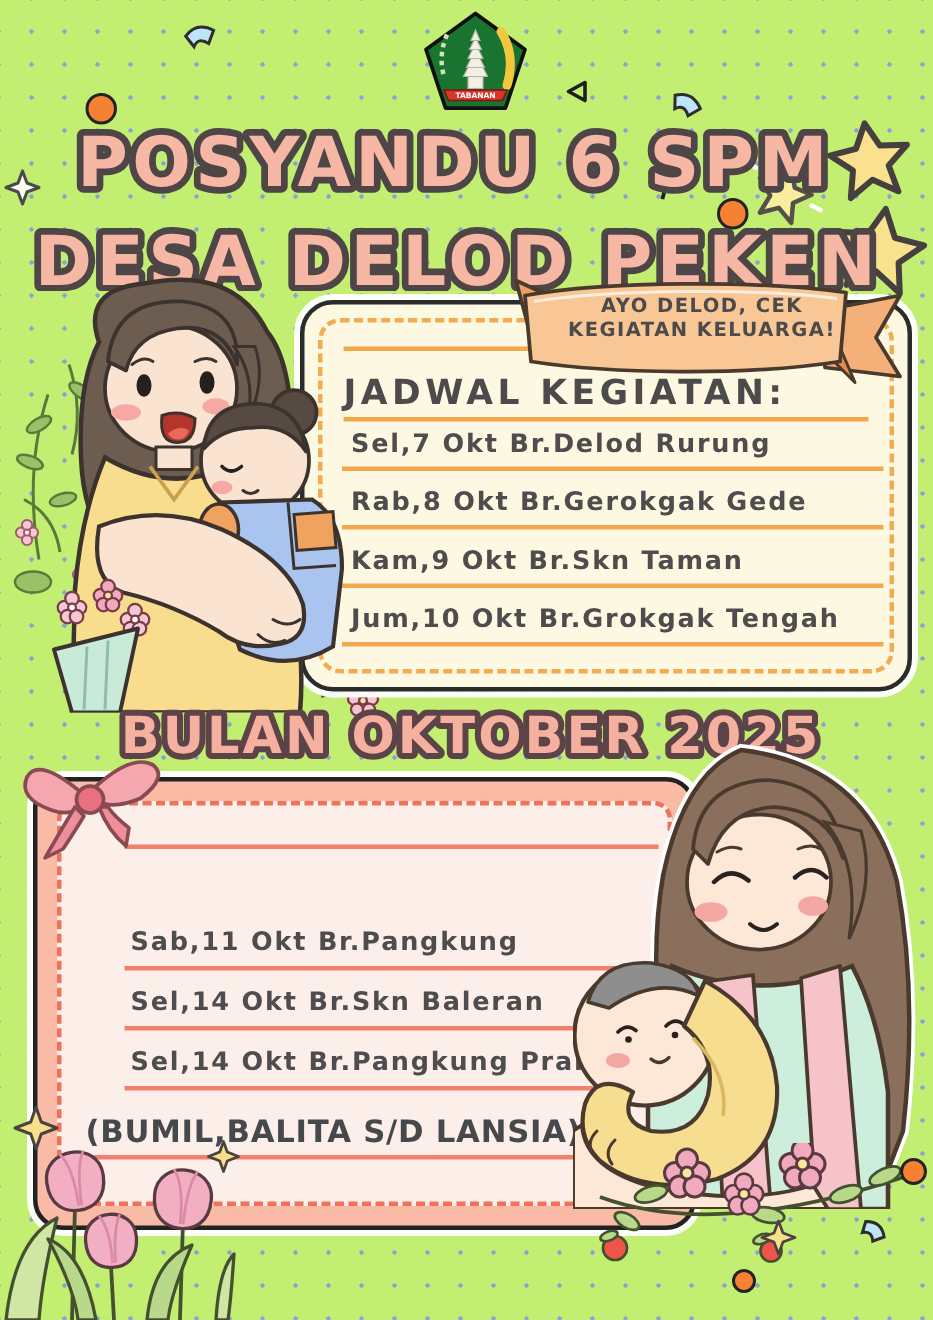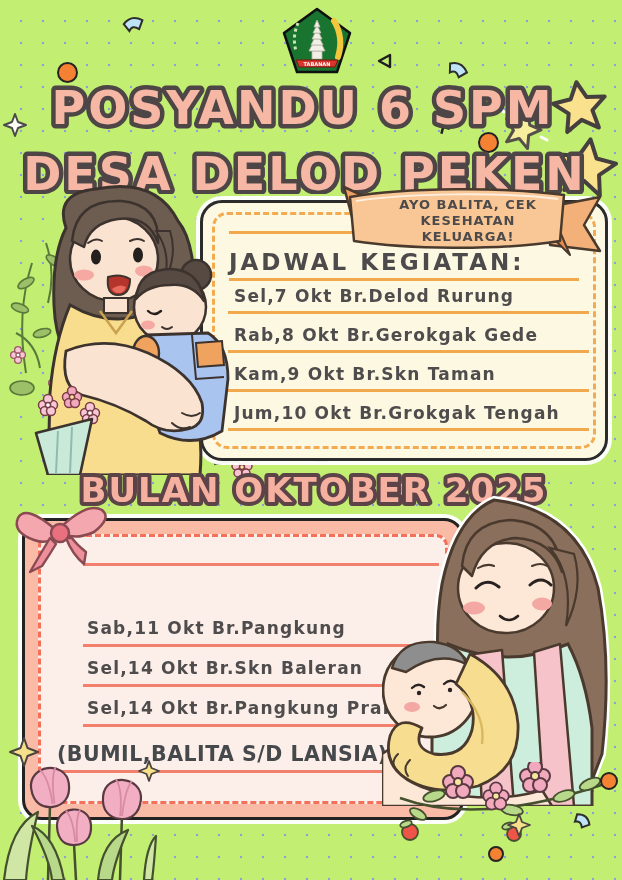--- a/index.html
+++ b/index.html
@@ -167,22 +167,22 @@
 
   <div class="abs ribbon">
     <svg width="266" height="78" viewBox="0 0 266 78">
       <polygon points="34,16 8,4 16,34 36,34" fill="#ef9f63" stroke="#4a3a2e" stroke-width="2.5" stroke-linejoin="round"></polygon>
       <polygon points="212,24 264,14 248,42 264,68 214,62" fill="#f3b078" stroke="#4a3a2e" stroke-width="2.5" stroke-linejoin="round"></polygon>
       <polygon points="212,50 234,72 222,44" fill="#e88c4e" stroke="#4a3a2e" stroke-width="2" stroke-linejoin="round"></polygon>
       <path d="M14,14 C70,4 170,4 228,12 L224,58 C160,68 70,66 18,58 Z" fill="#f8c795" stroke="#4a3a2e" stroke-width="2.5" stroke-linejoin="round"></path>
       <path d="M20,18 C70,10 170,9 222,16" fill="none" stroke="#ffffff" stroke-width="2" opacity=".7"></path>
     </svg>
     <div class="ribbon-text">
-      <div>AYO BALITA, CEK</div>
-      <div>KESEHATAN KELUARGA!</div>
+      <div>AYO DELOD, CEK</div>
+      <div>KEGIATAN KELUARGA!</div>
     </div>
   </div>
 
   <svg class="abs" style="left:-4px;top:183px" width="258" height="292" viewBox="0 0 258 292">
 
     <g stroke="#5a7a3a" stroke-width="2" fill="none">
       <path d="M36,80 Q20,130 30,190"></path>
         <path d="M20,150 Q40,160 44,185"></path>
         <path d="M50,60 Q60,90 52,120"></path>
     </g>

